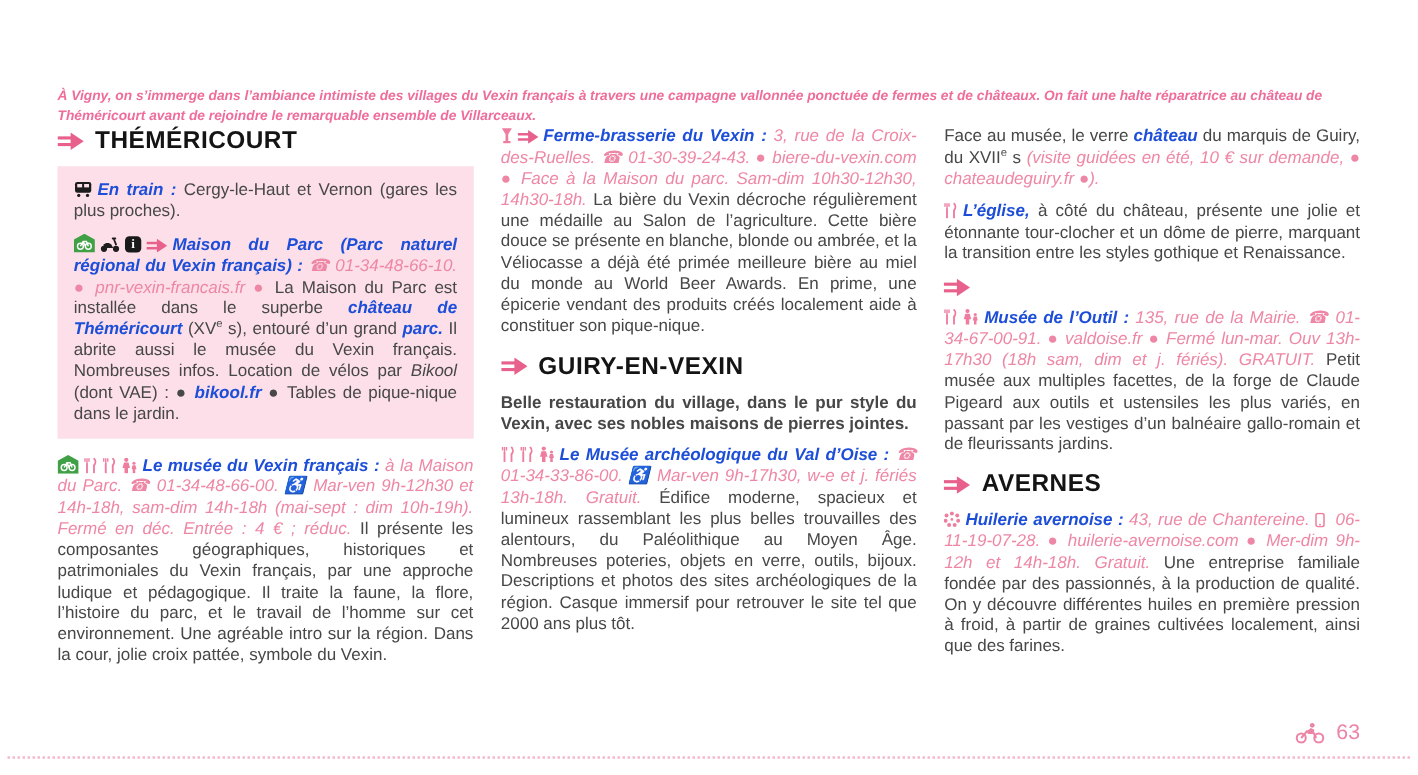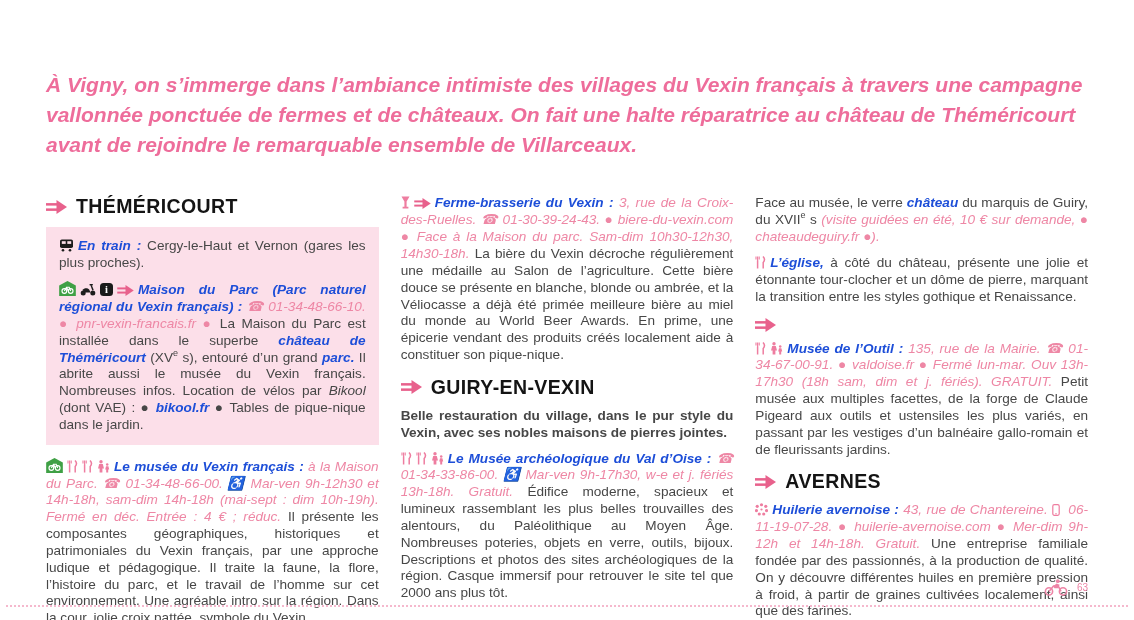--- a/index.html
+++ b/index.html
@@ -1,36 +1,36 @@
 <!DOCTYPE html>
 <html><head>
 <meta charset="utf-8">
 <style>
   html,body{margin:0;padding:0;width:1134px;height:620px;background:#ffffff;overflow:hidden;}
   body{font-family:"Liberation Sans", sans-serif;position:relative;}
   .page{position:absolute;inset:0;padding:70px 46px 0;box-sizing:border-box;}
-  .intro{color:#ee6d9b;font-weight:700;font-style:italic;font-size:21px;line-height:1.42;margin:0 0 0;}
-  .columns{display:flex;gap:22px;margin-top:36px;}
+  .intro{color:#ee6d9b;font-weight:700;font-style:italic;font-size:11px;line-height:1.42;margin:0 0 0;}
+  .columns{display:flex;gap:22px;}
   .col{flex:1;min-width:0;}
   .heading{display:flex;align-items:center;gap:9px;font-size:19.5px;font-weight:900;letter-spacing:.4px;color:#141414;margin:12px 0 9px;}
   .heading.first{margin-top:0;}
   .arrow-ic{display:inline-flex;flex:none;}
   p.entry{font-size:13.6px;line-height:1.24;text-align:justify;color:#474747;margin:0 0 9px;}
   p.entry:last-child{margin-bottom:0;}
   .label{font-weight:800;font-style:italic;color:#1d4ed8;}
   .details{color:#ee87a5;font-style:italic;}
   .body-it{font-style:italic;}
   .lead{font-weight:700;color:#2b2b2b;}
   sup{font-size:9px;line-height:0;}
   .infobox{background:#fcdfe9;padding:11px 13px;margin:2px 0 13px;}
   .ic{display:inline-block;vertical-align:-2px;margin-right:4px;}
   .ic svg{display:block;}
   .info-ic{display:inline-block;vertical-align:-2px;width:13px;height:13px;background:#1a1a1a;border-radius:3.5px;margin-right:4px;position:relative;}
   .info-ic::after{content:"i";position:absolute;left:0;top:0;width:13px;height:13px;color:#fff;font-family:"Liberation Serif",serif;font-weight:900;font-size:10.5px;line-height:13px;text-align:center;font-style:normal;}
-  .footer{position:absolute;right:46px;bottom:24px;display:flex;align-items:center;gap:5px;color:#ed84a6;font-size:10px;font-weight:400;}
+  .footer{position:absolute;right:46px;bottom:24px;display:flex;align-items:center;gap:5px;color:#ed84a6;font-size:17px;font-weight:400;}
   .bottom-rule{position:absolute;left:6px;right:6px;bottom:13px;border-top:2px dotted #f5b8cd;}
 </style>
 </head>
 <body>
 
 <div class="page">
 
   <p class="intro">À Vigny, on s’immerge dans l’ambiance intimiste des villages du Vexin français à travers une campagne vallonnée ponctuée de fermes et de châteaux. On fait une halte réparatrice au château de Théméricourt avant de rejoindre le remarquable ensemble de Villarceaux.</p>
 
   <div class="columns">

